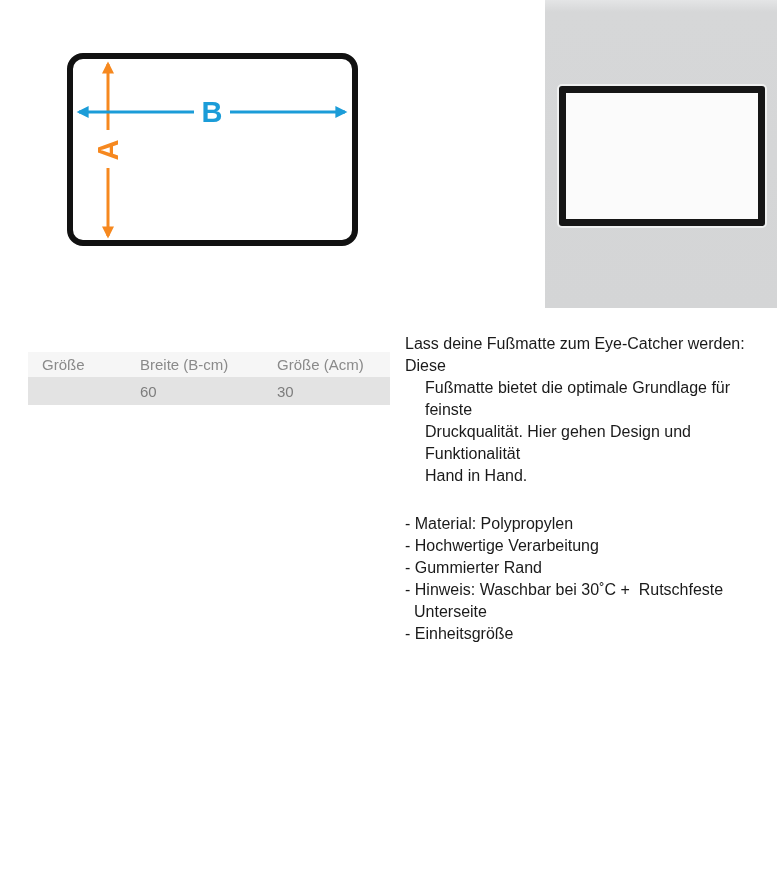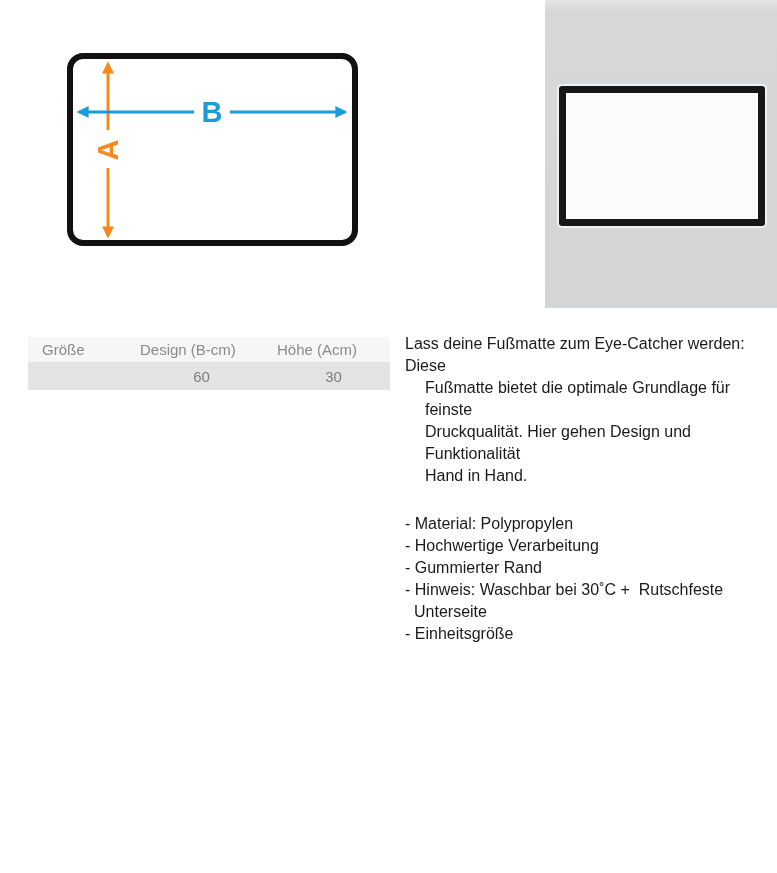--- a/index.html
+++ b/index.html
@@ -26,31 +26,31 @@
     width: 206px; height: 140px;
     box-sizing: border-box;
     border: 7px solid #161616;
     border-radius: 3px;
     background: #fbfbfb;
     box-shadow: 0 0 0 2px #eff0f0;
   }
 
   
   .size-table {
-    position: absolute; left: 28px; top: 337px;
+    position: absolute; left: 28px; top: 352px;
     width: 362px;
     font-size: 15px;
   }
   .tr {
     display: grid;
     grid-template-columns: 98px 137px 127px;
     align-items: center;
   }
   .tr.head { height: 25px; background: #f6f6f6; color: #8a8a8a; }
-  .tr.body { height: 28px; background: #e3e3e3; color: #7d7d7d; text-align: center; }
+  .tr.body { height: 28px; background: #e3e3e3; color: #7d7d7d; }
   .td { padding-left: 14px; white-space: nowrap; overflow: visible; }
 
   
   .description {
     position: absolute; left: 405px; top: 333px;
     width: 375px;
     font-size: 16px;
     line-height: 22px;
     color: #1a1a1a;
   }
@@ -82,22 +82,22 @@
     <text x="108" y="150" text-anchor="middle" dominant-baseline="central" transform="rotate(-90 108 150)" font-family="Liberation Sans, sans-serif" font-size="29" font-weight="bold" fill="#f6881f">A</text>
   </svg>
 
   <div class="photo-panel">
     <div class="doormat"></div>
   </div>
 
   <div class="size-table">
     <div class="tr head">
       <div class="td">Größe</div>
-      <div class="td">Design (B-cm)</div>
-      <div class="td">Höhe (Acm)</div>
+      <div class="td">Breite (B-cm)</div>
+      <div class="td">Größe (Acm)</div>
     </div>
     <div class="tr body">
       <div class="td"></div>
       <div class="td">60</div>
       <div class="td">30</div>
     </div>
   </div>
 
   <div class="description">
     <div class="para">

